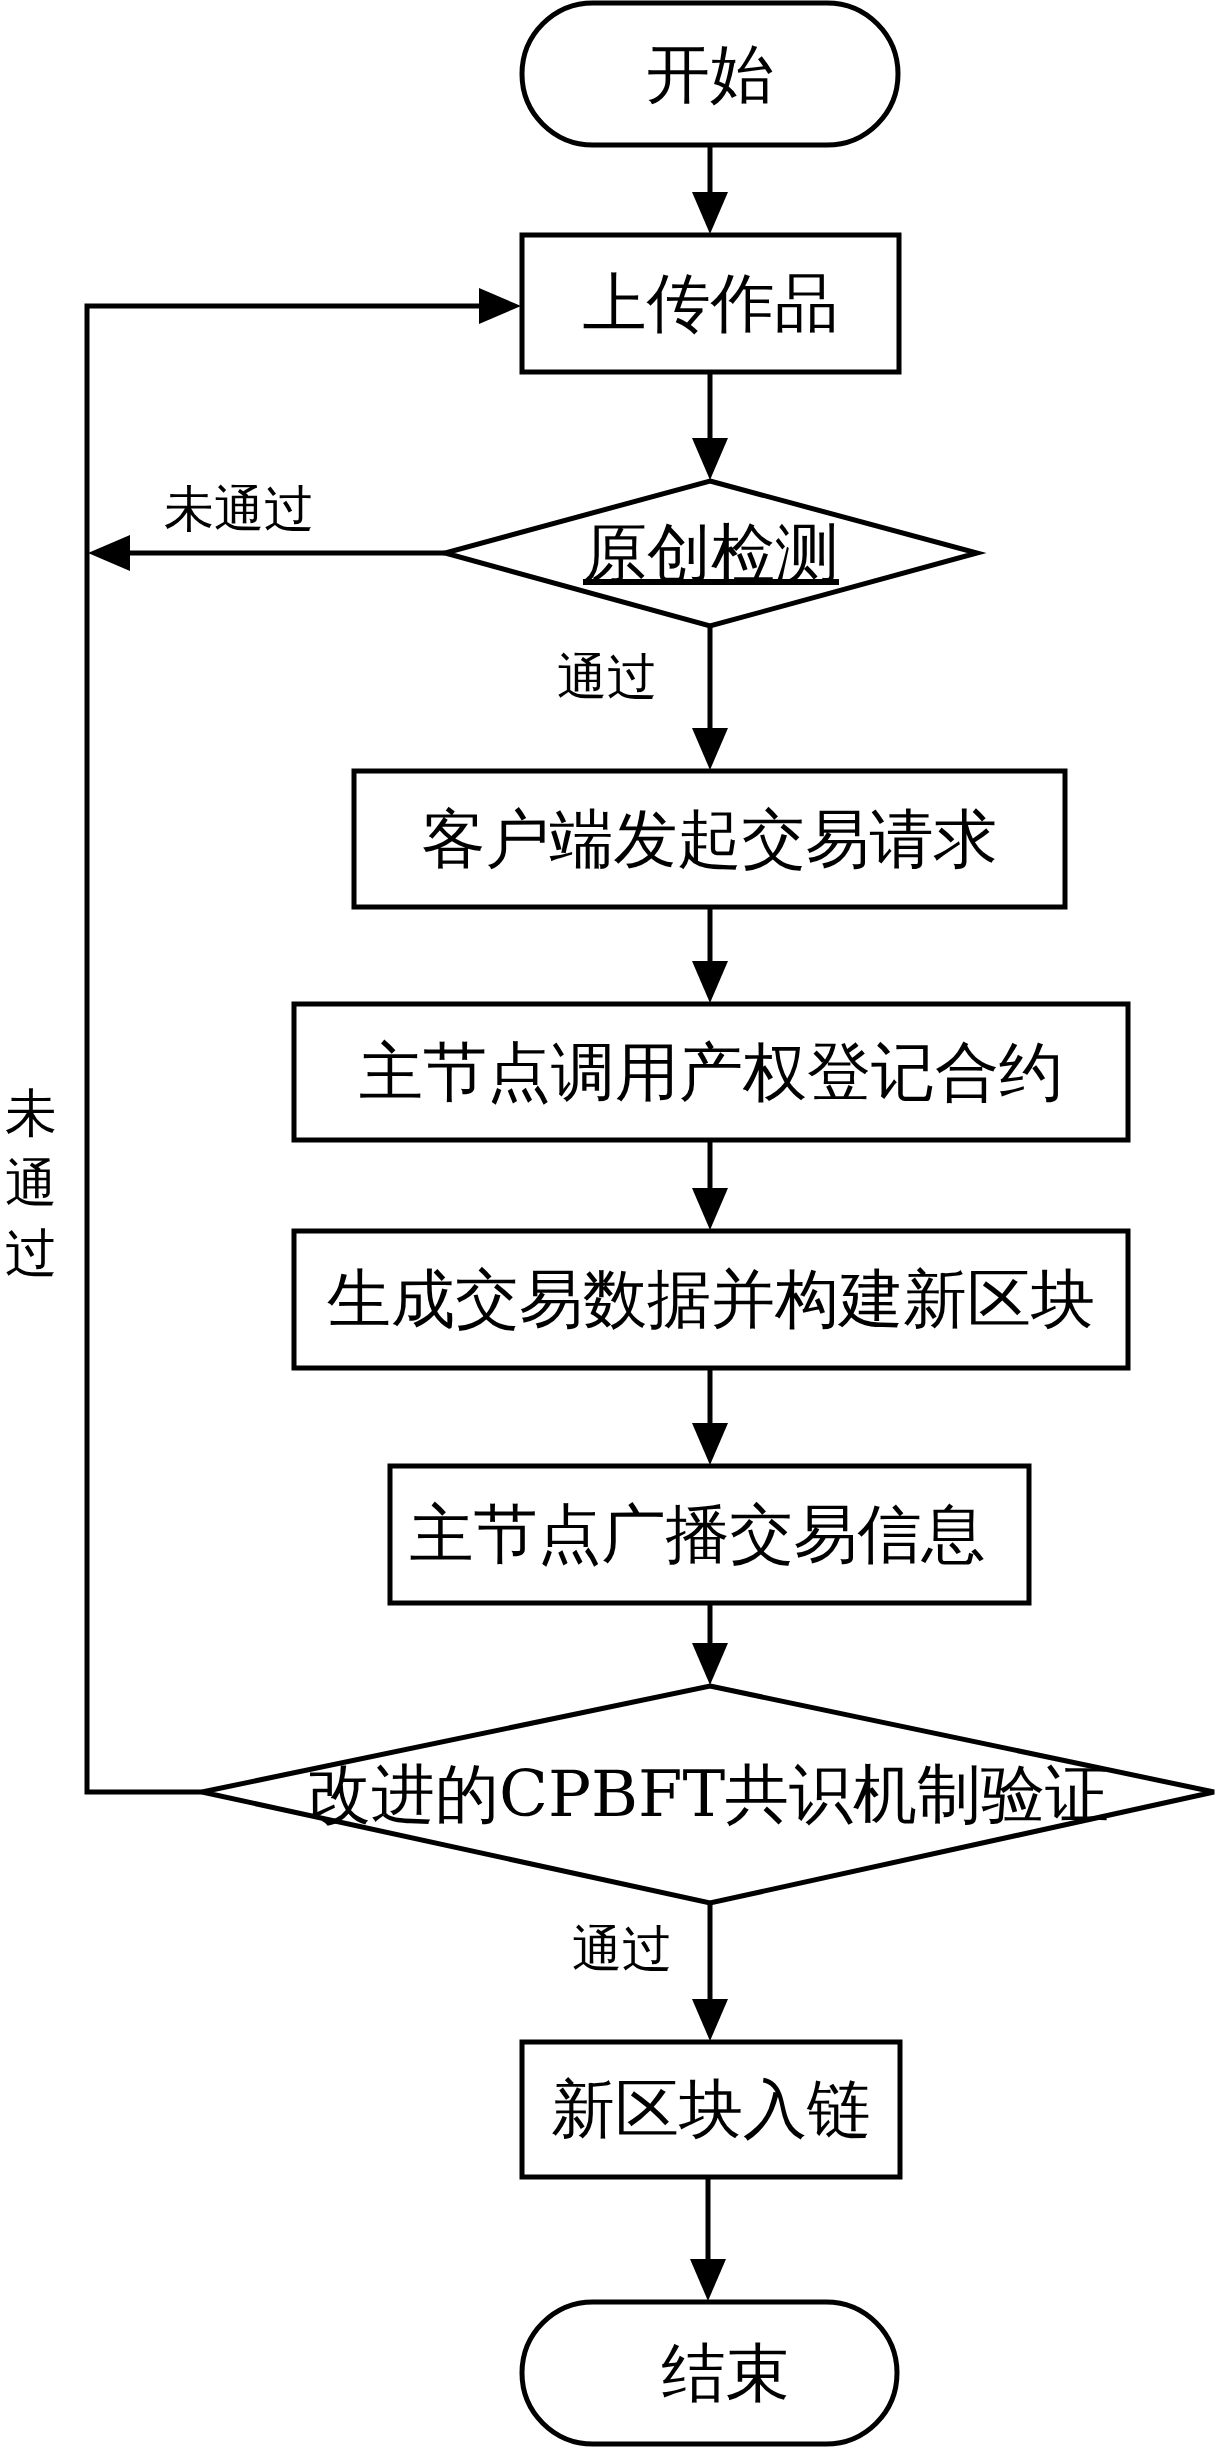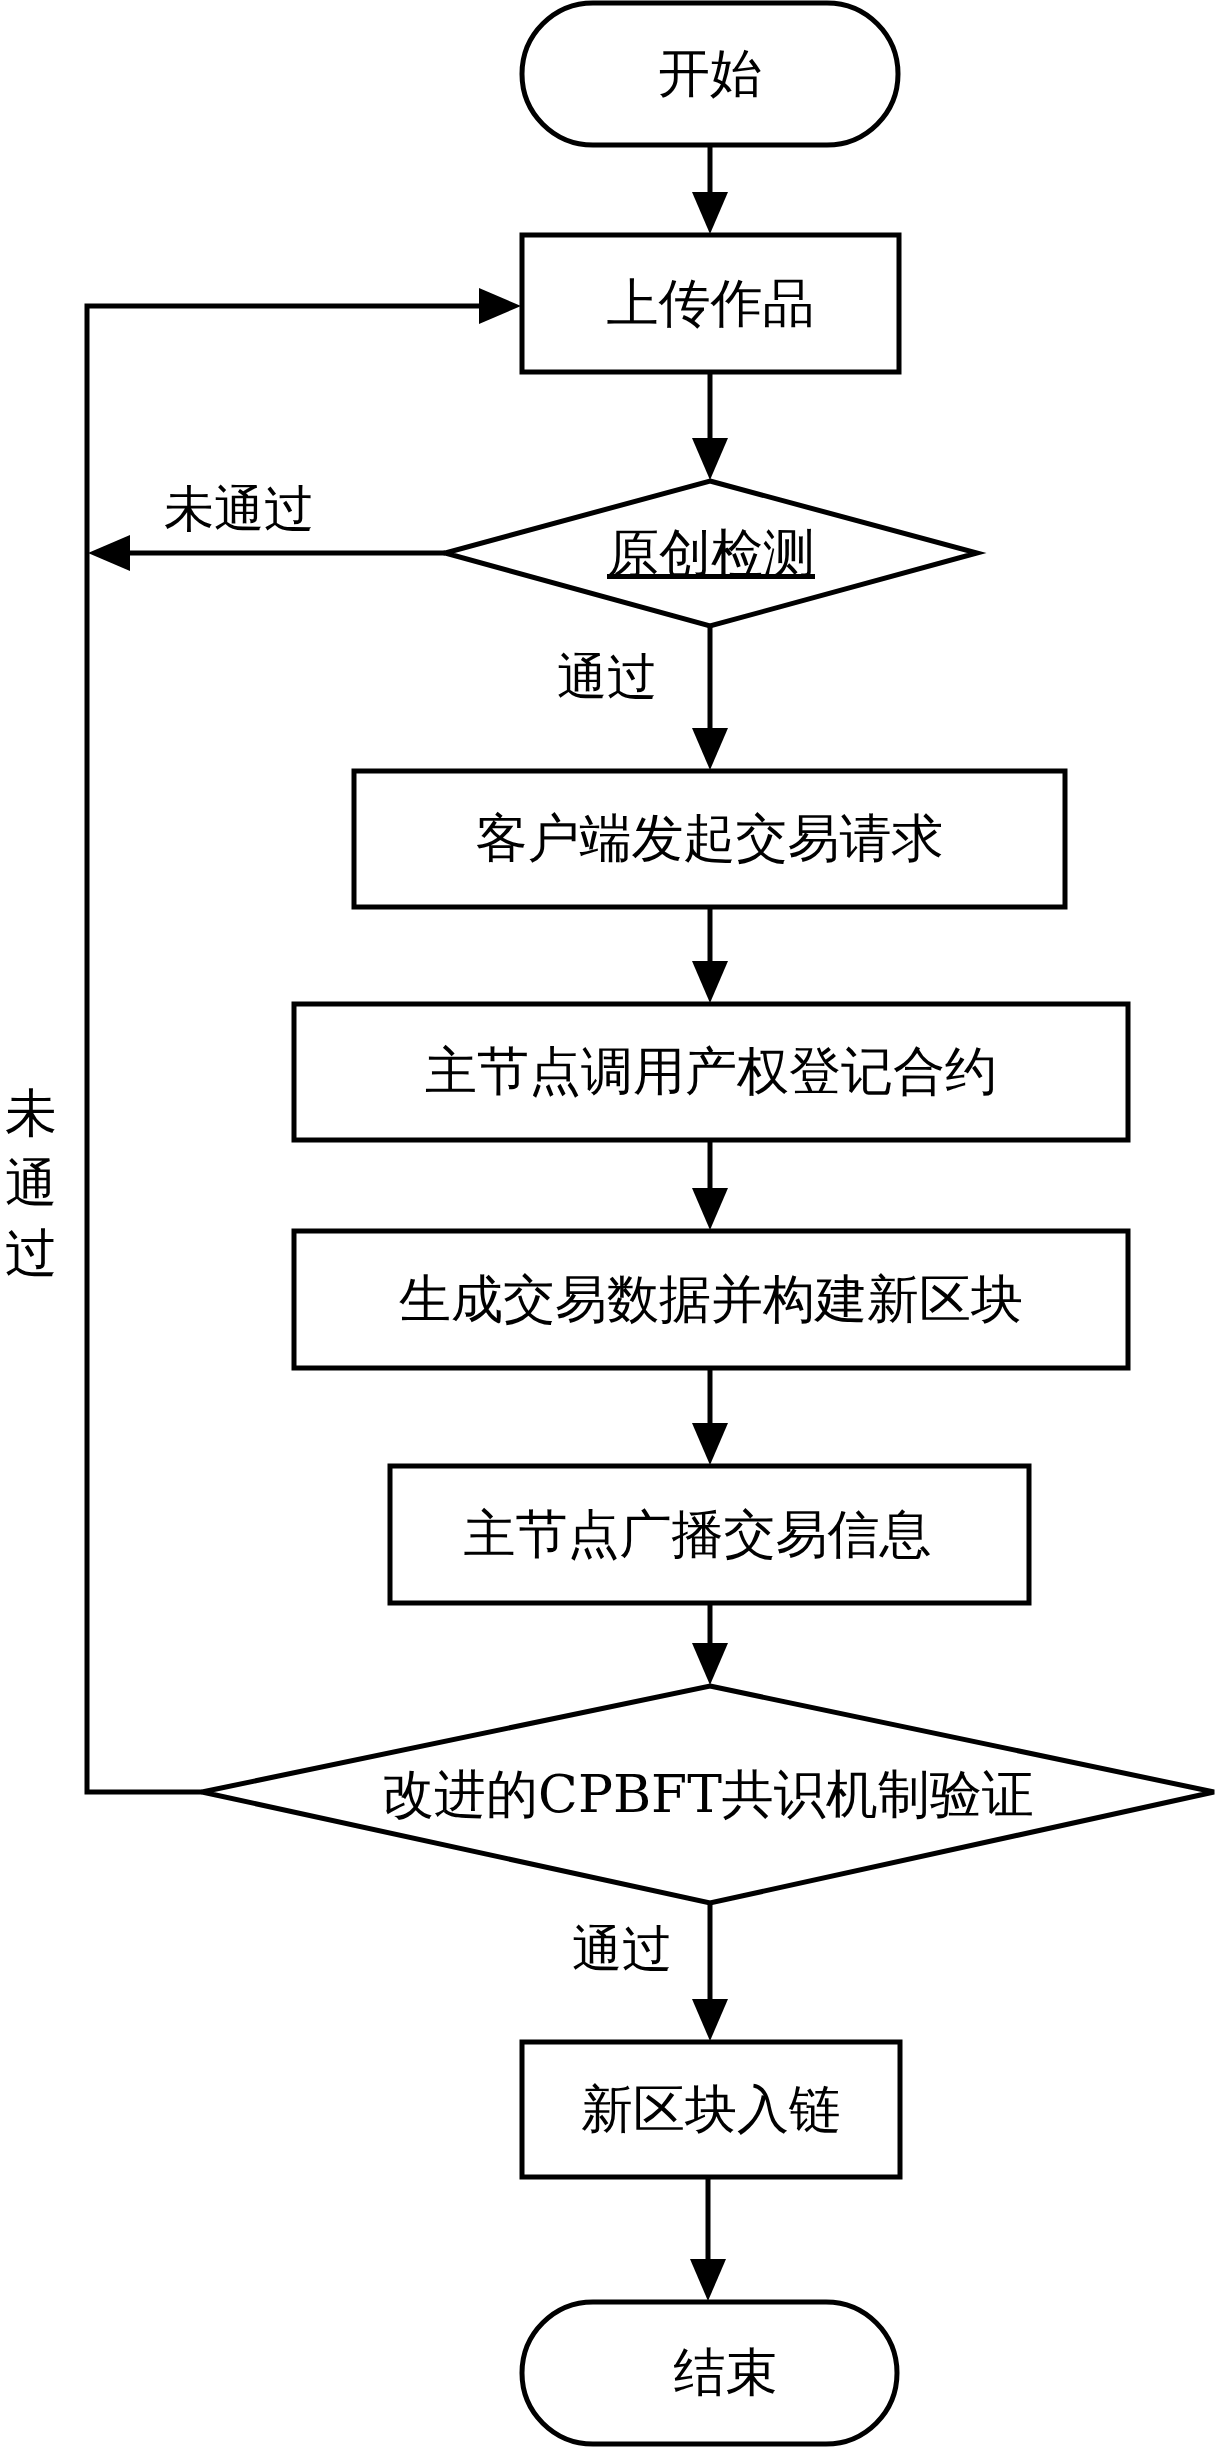--- a/index.html
+++ b/index.html
@@ -1,19 +1,19 @@
 <!DOCTYPE html>
 <html><head>
 <meta charset="utf-8">
 <style>
   html,body{margin:0;padding:0;background:#ffffff;}
   body{width:1216px;height:2449px;position:relative;overflow:hidden;font-family:"DejaVu Serif","Liberation Serif",serif;}
   svg{position:absolute;left:0;top:0;}
   .lbl{position:absolute;color:#000;font-size:50px;line-height:1;white-space:nowrap;font-family:Liberation Serif, serif;}
-  .node-text{position:absolute;display:flex;align-items:center;justify-content:center;color:#000;font-size:52px;font-family:"DejaVu Serif","Liberation Serif",serif;white-space:nowrap;}
+  .node-text{position:absolute;display:flex;align-items:center;justify-content:center;color:#000;font-size:64px;font-family:"DejaVu Serif","Liberation Serif",serif;white-space:nowrap;}
   .vlabel{position:absolute;left:2px;top:1078px;width:58px;font-size:52px;line-height:70px;text-align:center;color:#000;font-family:"DejaVu Serif","Liberation Serif",serif;}
 </style>
 </head>
 <body>
 
 <svg width="1216" height="2449" viewBox="0 0 1216 2449">
   <defs>
     <marker id="arr" markerWidth="10" markerHeight="12" refX="9" refY="6" orient="auto" markerUnits="userSpaceOnUse" viewBox="0 0 10 12">
     </marker>
   </defs>

